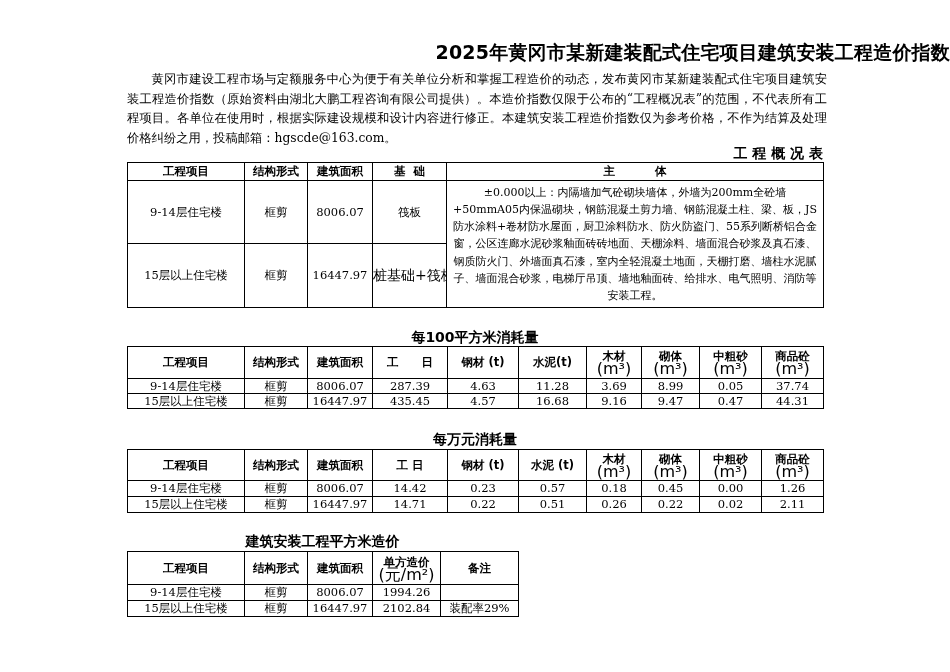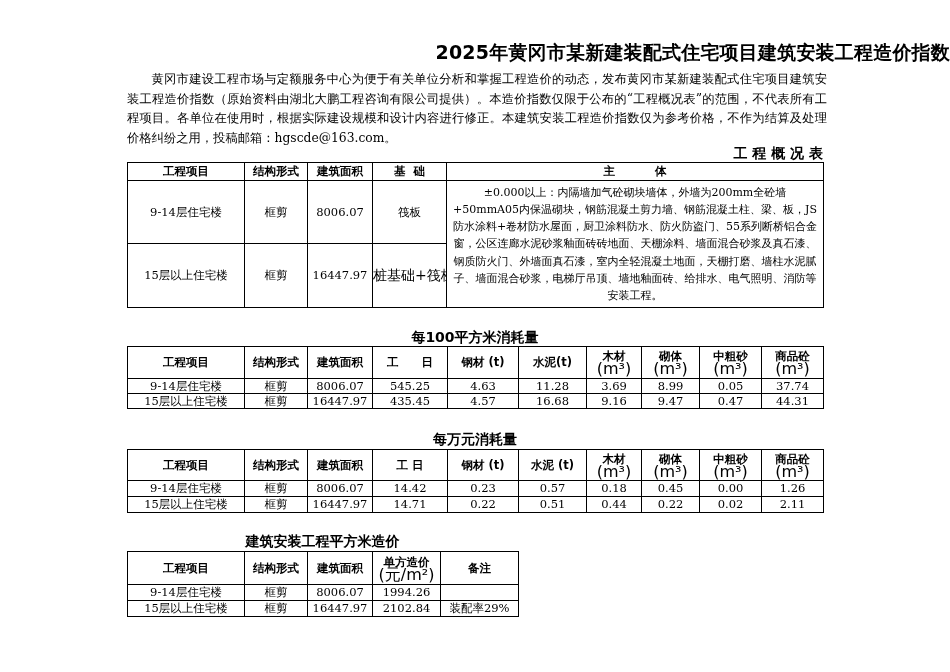--- a/index.html
+++ b/index.html
@@ -103,21 +103,21 @@
     <th><span>水泥(t)</span></th>
     <th><span>木材</span><span class="unit">(m³)</span></th>
     <th><span>砌体</span><span class="unit">(m³)</span></th>
     <th><span>中粗砂</span><span class="unit">(m³)</span></th>
     <th><span>商品砼</span><span class="unit">(m³)</span></th>
   </tr>
   <tr style="height:15px">
     <td>9-14层住宅楼</td>
     <td>框剪</td>
     <td>8006.07</td>
-    <td>545.25</td>
+    <td>287.39</td>
     <td>4.63</td>
     <td>11.28</td>
     <td>3.69</td>
     <td>8.99</td>
     <td>0.05</td>
     <td>37.74</td>
   </tr>
   <tr style="height:15px">
     <td>15层以上住宅楼</td>
     <td>框剪</td>
@@ -172,21 +172,21 @@
     <td>0.00</td>
     <td>1.26</td>
   </tr>
   <tr style="height:16px">
     <td>15层以上住宅楼</td>
     <td>框剪</td>
     <td>16447.97</td>
     <td>14.71</td>
     <td>0.22</td>
     <td>0.51</td>
-    <td>0.44</td>
+    <td>0.26</td>
     <td>0.22</td>
     <td>0.02</td>
     <td>2.11</td>
   </tr>
 </tbody>
   </table>
 
 <div class="sec-title" style="left:127px; top:533px; width:391px;">建筑安装工程平方米造价</div>
 <table class="outer" style="left:127px; top:551px; width:391px;">
   <colgroup>

